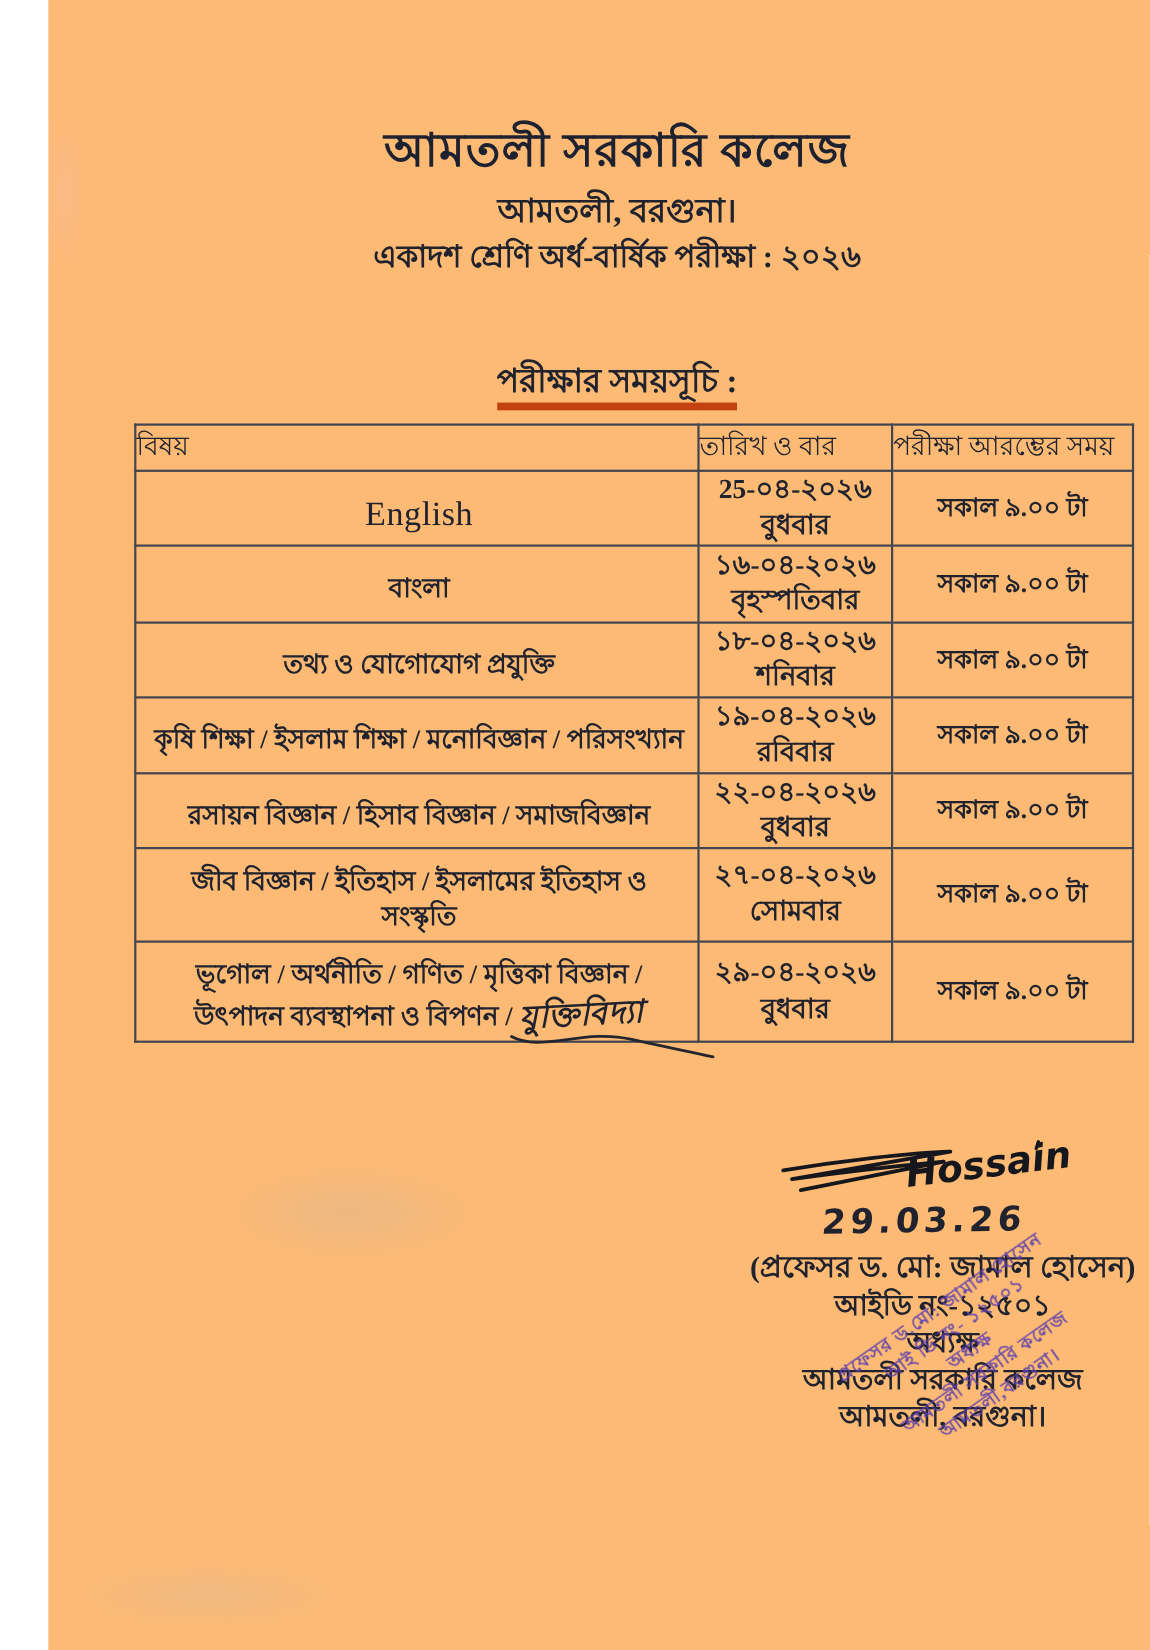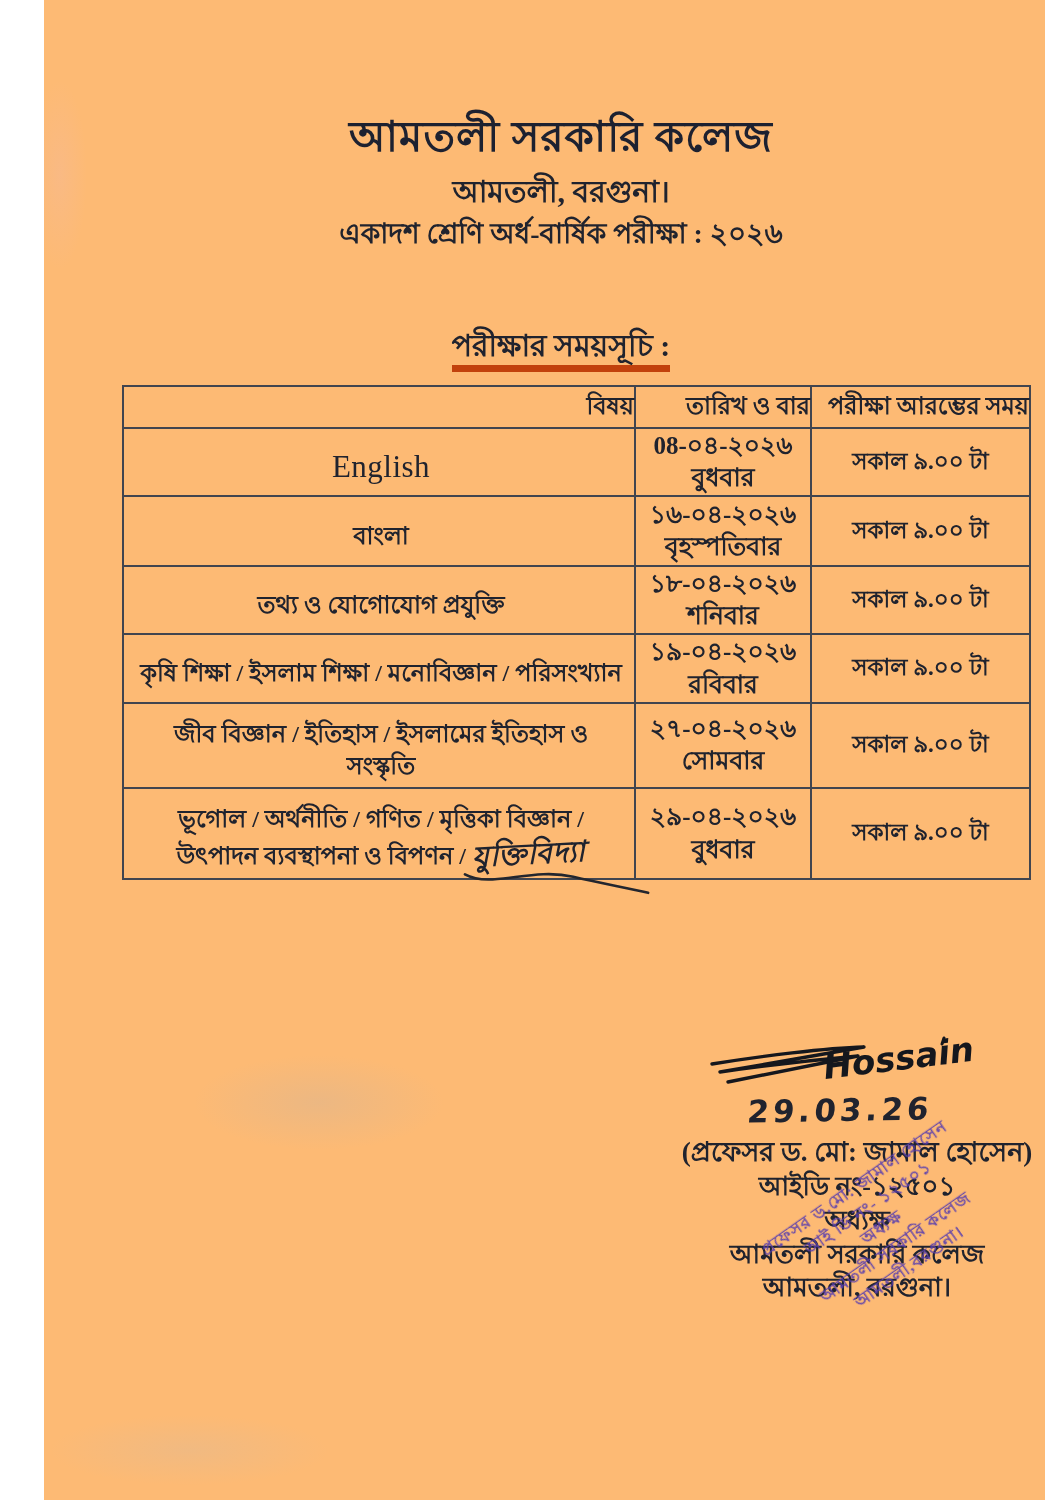--- a/index.html
+++ b/index.html
@@ -24,21 +24,21 @@
   
   .sched-table {
     position:absolute; left:78px; top:385px; width:907px;
     border-collapse:collapse; table-layout:fixed;
   }
   .sched-table th, .sched-table td {
     border:2px solid #41454f;
     vertical-align:middle;
     color:#20232e;
   }
-  .sched-table th { height:38px; font-size:24px; font-weight:700; text-align:right; }
+  .sched-table th { height:38px; font-size:24px; font-weight:400; text-align:left; }
   .cell-subject { text-align:center; padding:14px 10px 4px 14px; font-size:24px; font-weight:600; line-height:1.35; }
   .cell-date { text-align:center; font-size:25px; font-weight:600; line-height:1.3; }
   .cell-time { text-align:center; font-size:23px; font-weight:700; }
   tr.r1 td { height:68px; } tr.r2 td { height:70px; } tr.r3 td { height:68px; }
   tr.r4 td { height:69px; } tr.r5 td { height:68px; } tr.r6 td { height:70px; }
   tr.r7 td { height:68px; } tr.r8 td { height:70px; }
   .subject-english { font-family:"Liberation Serif",serif; font-size:31px; font-weight:400; letter-spacing:0.5px; }
   .handwritten-subject {
     display:inline-block; position:relative;
     font-family:"DejaVu Sans",sans-serif;
@@ -99,21 +99,21 @@
       <tr>
         <th>বিষয়</th>
         <th>তারিখ ও  বার</th>
         <th>পরীক্ষা আরম্ভের সময়</th>
       </tr>
     </thead>
     <tbody>
       <tr class="r1">
         <td class="cell-subject"><span class="subject-english">English</span></td>
         <td class="cell-date">
-          <div>08-০৪-২০২৬</div>
+          <div>25-০৪-২০২৬</div>
           <div>বুধবার</div>
         </td>
         <td class="cell-time">সকাল ৯.০০ টা</td>
       </tr>
       <tr class="r2">
         <td class="cell-subject">বাংলা</td>
         <td class="cell-date">
           <div>১৬-০৪-২০২৬</div>
           <div>বৃহস্পতিবার</div>
         </td>
@@ -125,20 +125,28 @@
           <div>১৮-০৪-২০২৬</div>
           <div>শনিবার</div>
         </td>
         <td class="cell-time">সকাল ৯.০০ টা</td>
       </tr>
       <tr class="r4">
         <td class="cell-subject">কৃষি শিক্ষা / ইসলাম শিক্ষা / মনোবিজ্ঞান / পরিসংখ্যান</td>
         <td class="cell-date">
           <div>১৯-০৪-২০২৬</div>
           <div>রবিবার</div>
+        </td>
+        <td class="cell-time">সকাল ৯.০০ টা</td>
+      </tr>
+      <tr class="r5">
+        <td class="cell-subject">রসায়ন বিজ্ঞান  / হিসাব বিজ্ঞান / সমাজবিজ্ঞান</td>
+        <td class="cell-date">
+          <div>২২-০৪-২০২৬</div>
+          <div>বুধবার</div>
         </td>
         <td class="cell-time">সকাল ৯.০০ টা</td>
       </tr>
       <tr class="r7">
         <td class="cell-subject">জীব বিজ্ঞান / ইতিহাস / ইসলামের ইতিহাস ও সংস্কৃতি</td>
         <td class="cell-date">
           <div>২৭-০৪-২০২৬</div>
           <div>সোমবার</div>
         </td>
         <td class="cell-time">সকাল ৯.০০ টা</td>

